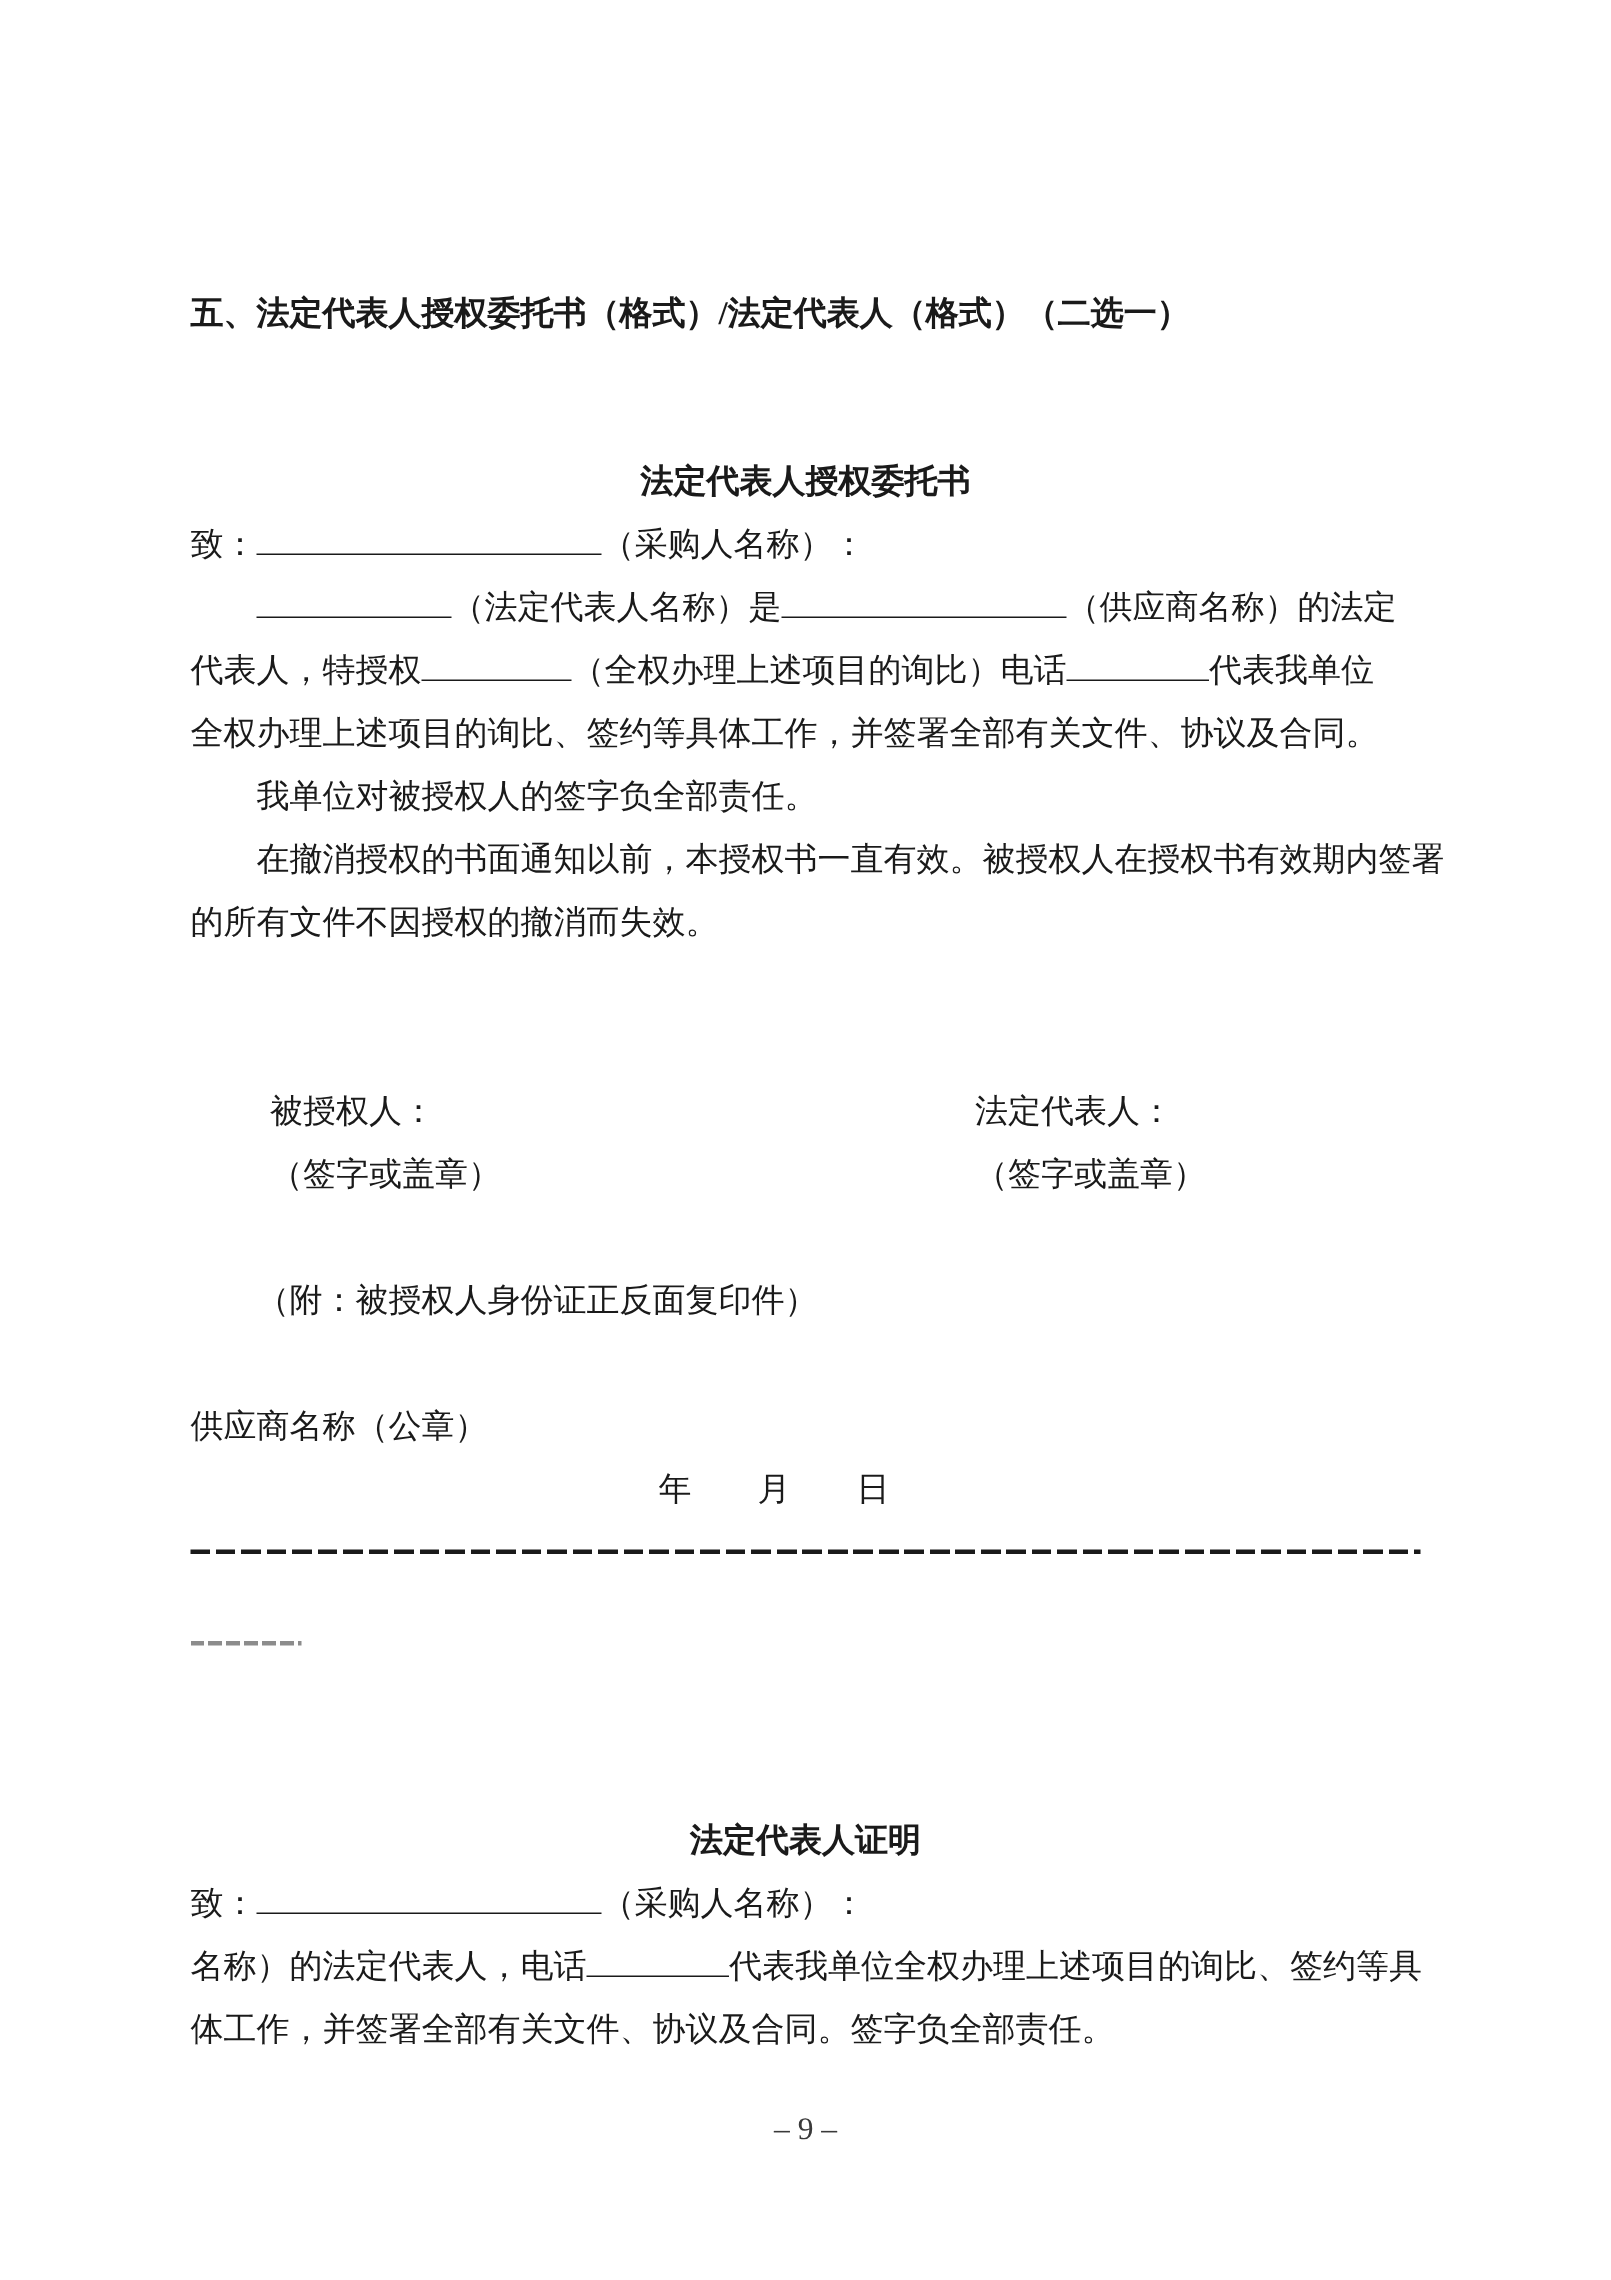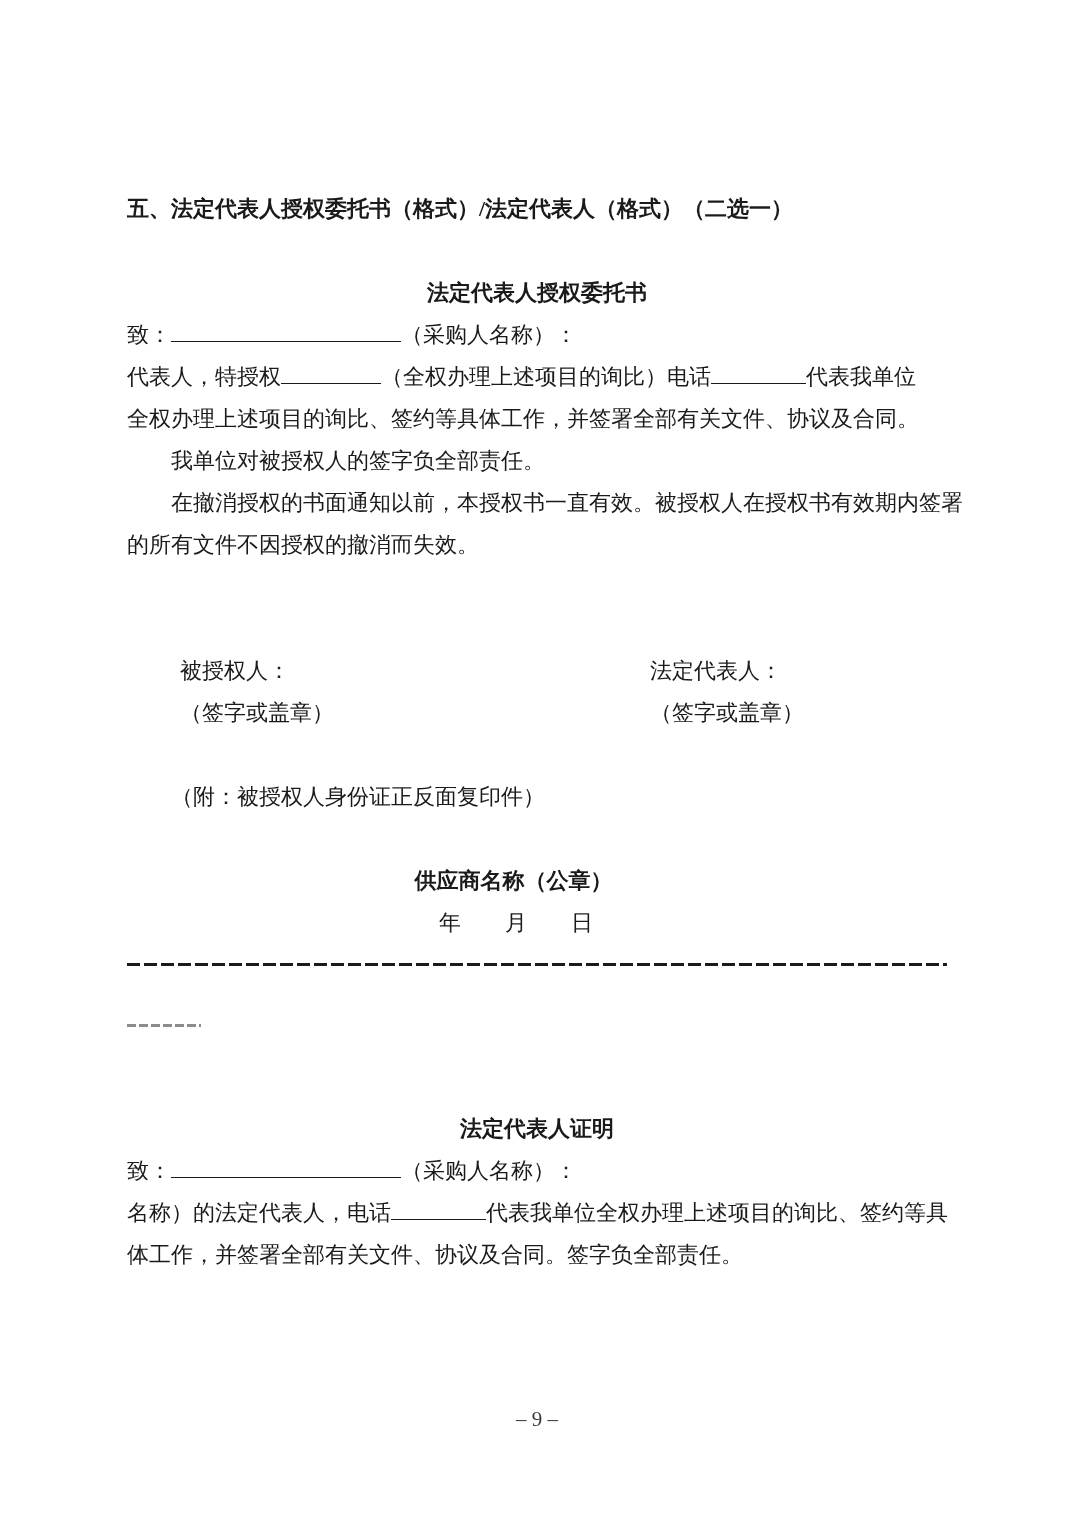--- a/index.html
+++ b/index.html
@@ -14,40 +14,40 @@
     color: #1a1a1a;
     font-family: "Liberation Serif", "DejaVu Serif", serif;
     font-size: 22px;
     line-height: 42px;
     overflow: hidden;
     border-radius: 30px;
   }
   .ln { height: 42px; white-space: nowrap; }
   .sp { height: 42px; }
   .bold { font-weight: bold; }
-  .center { text-align: center; }
+  .center { text-align: center; margin-top: 28px; }
   .indent { padding-left: 44px; }
   .blank {
     display: inline-block;
     border-bottom: 1px solid #1a1a1a;
     height: 20px;
     vertical-align: baseline;
   }
   .w230 { width: 230px; }
   .w130 { width: 130px; }
   .w190 { width: 190px; }
   .w100 { width: 100px; }
   .w95  { width: 95px; }
   .colL {
     display: inline-block;
     width: 523px;
     padding-left: 53px;
     box-sizing: border-box;
   }
-  .right-block { text-align: center; padding-right: 47px; font-weight: bold; }
+  .right-block { text-align: left; padding-right: 47px; }
   .right-block2 { text-align: center; padding-right: 42px; }
   .dash-line {
     height: 3px;
     margin-top: 19px;
     background: repeating-linear-gradient(90deg, #1a1a1a 0 13px, transparent 13px 17px);
   }
   .dash-short {
     height: 3px;
     margin-top: 19px;
     width: 74px;
@@ -70,20 +70,23 @@
 
   <div class="ln bold">五、法定代表人授权委托书（格式）/法定代表人（格式）（二选一）</div>
   <div class="sp"></div>
 
   <div class="ln center bold">法定代表人授权委托书</div>
 
   <div class="ln">
     <span>致：</span><span class="blank w230"></span><span>（采购人名称）：</span>
   </div>
 
+  <div class="ln indent">
+    <span class="blank w130"></span><span>（法定代表人名称）是</span><span class="blank w190"></span><span>（供应商名称）的法定</span>
+  </div>
   <div class="ln">
     <span>代表人，特授权</span><span class="blank w100"></span><span>（全权办理上述项目的询比）电话</span><span class="blank w95"></span><span>代表我单位</span>
   </div>
   <div class="ln">全权办理上述项目的询比、签约等具体工作，并签署全部有关文件、协议及合同。</div>
   <div class="ln indent">我单位对被授权人的签字负全部责任。</div>
   <div class="ln indent">在撤消授权的书面通知以前，本授权书一直有效。被授权人在授权书有效期内签署</div>
   <div class="ln">的所有文件不因授权的撤消而失效。</div>
 
   <div class="sp"></div>
   <div class="sp"></div>

